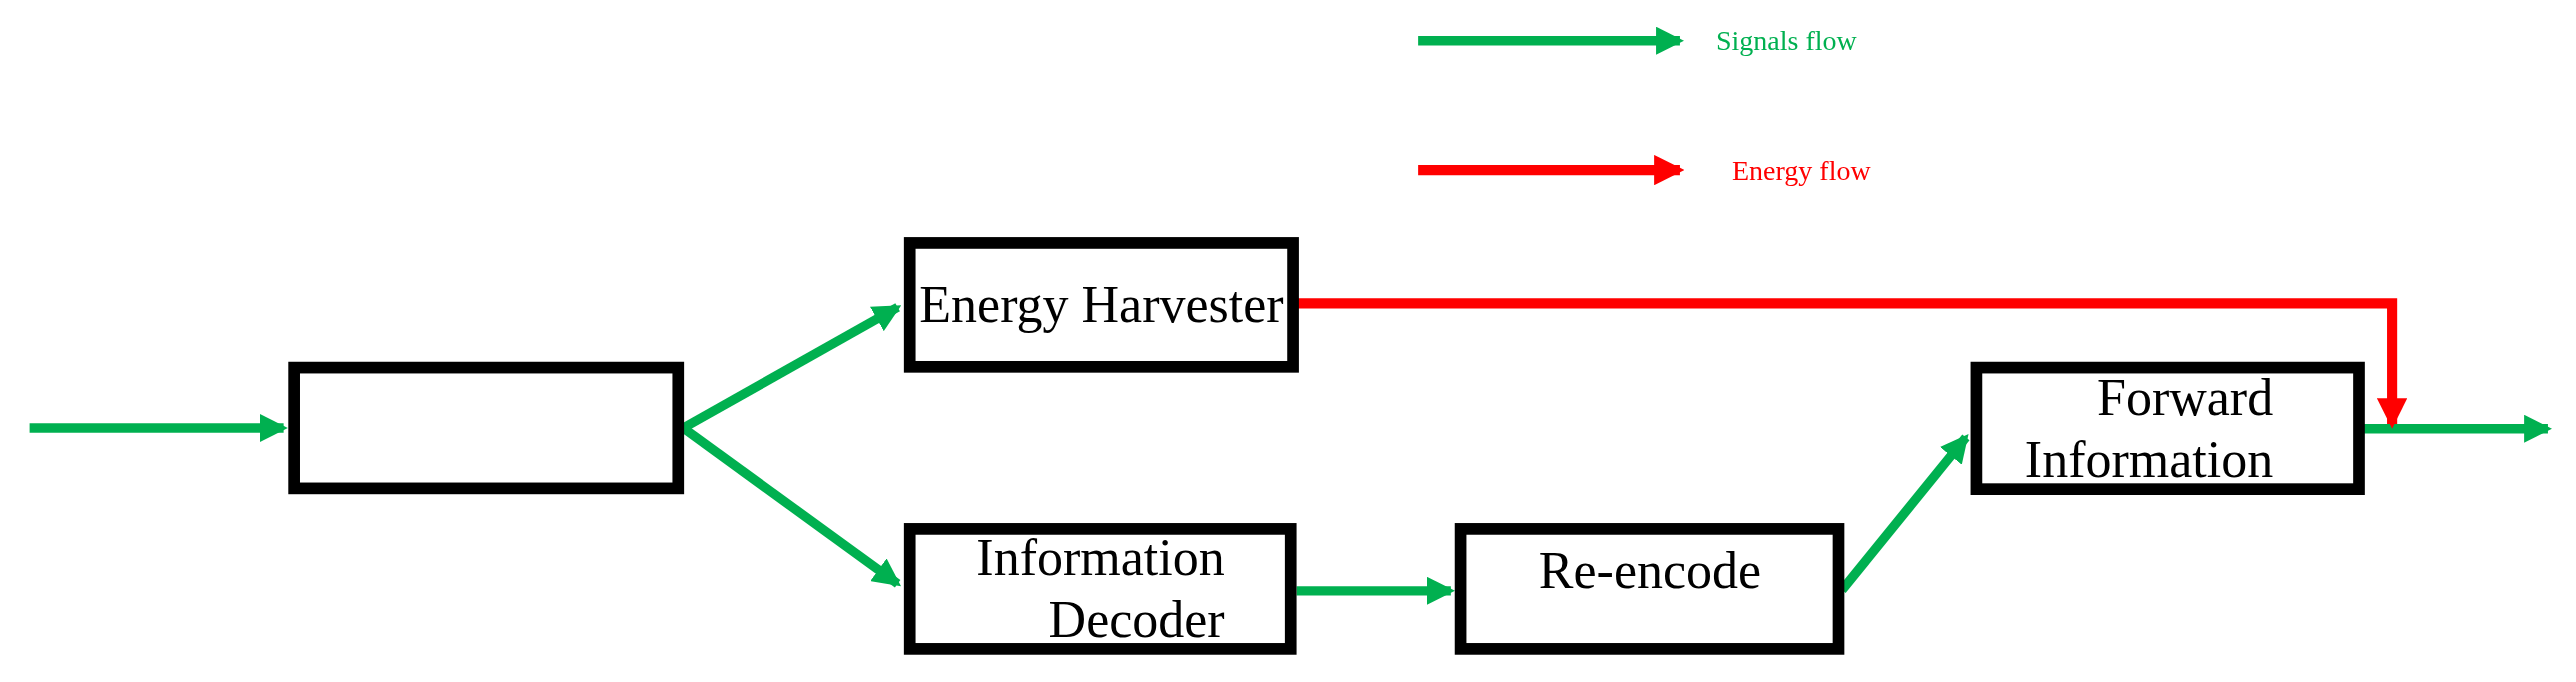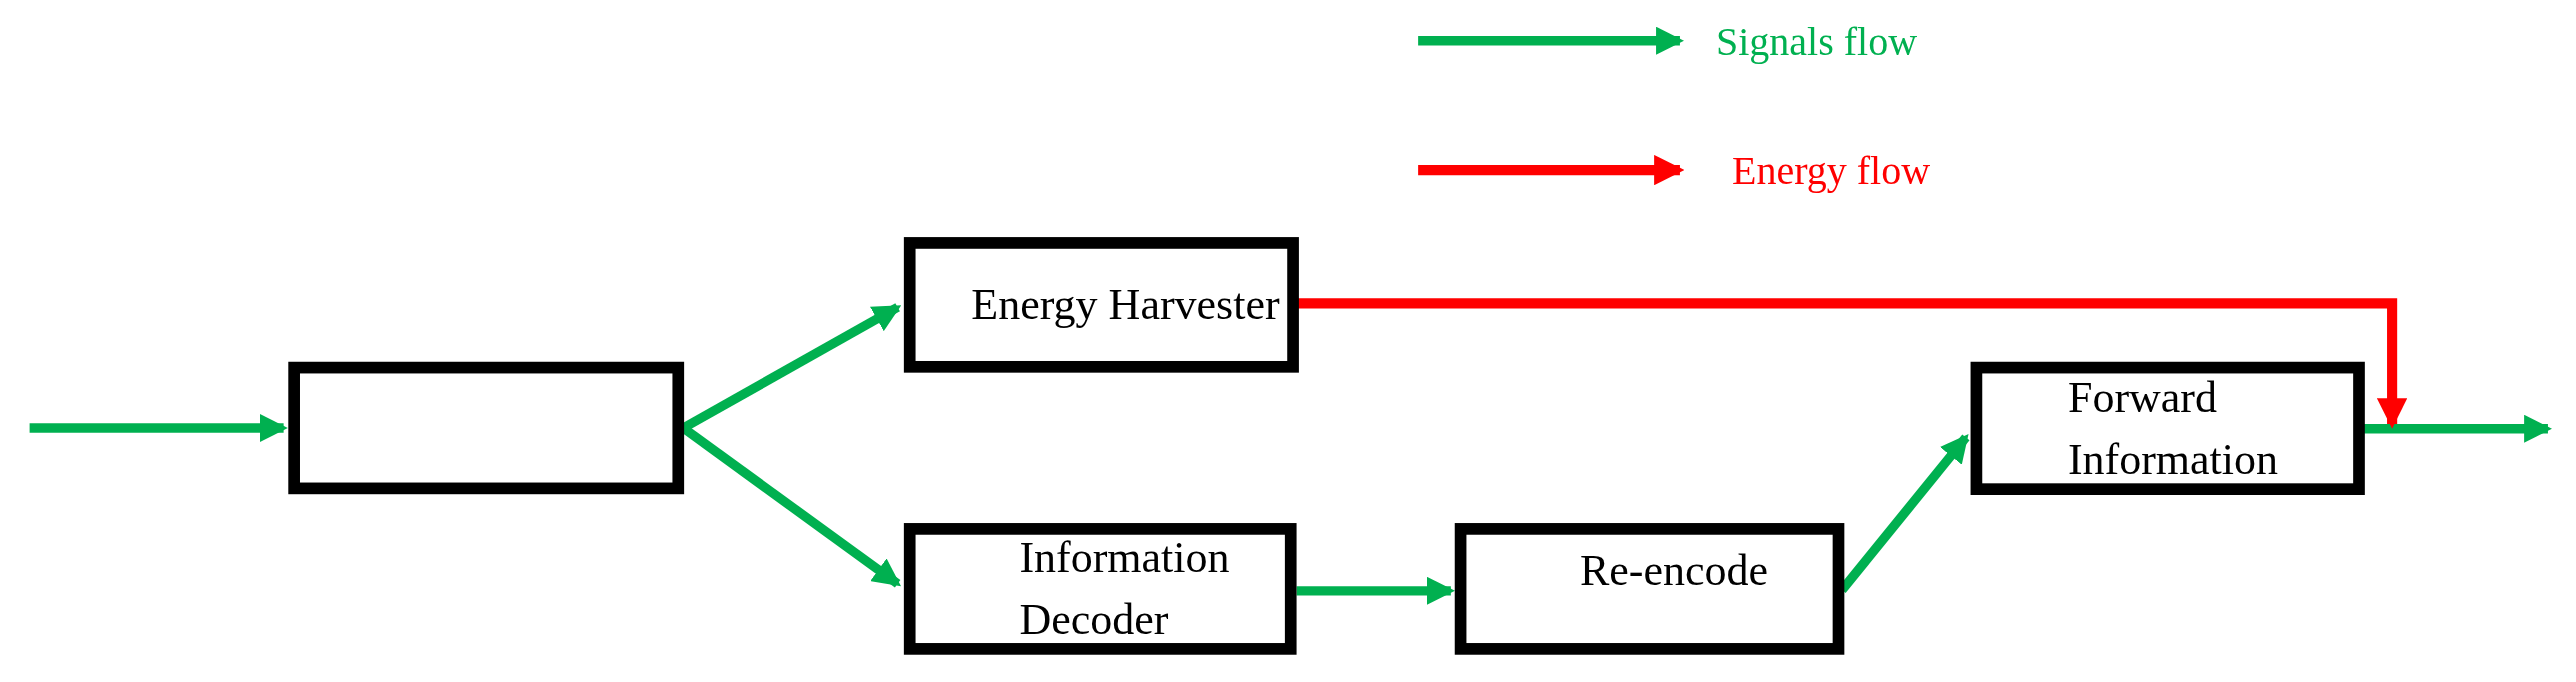--- a/index.html
+++ b/index.html
@@ -19,31 +19,30 @@
   }
   #diagram-svg{position:absolute;left:0;top:0;}
   .node-box{fill:var(--background);stroke:var(--box-border);stroke-width:15;}
   .sig-line{stroke:var(--signal);stroke-width:12;fill:none;}
   .eng-line{stroke:var(--energy);stroke-width:13;fill:none;}
   .sig-fill{fill:var(--signal);}
   .eng-fill{fill:var(--energy);}
   .node-label{
     position:absolute;
     display:flex;align-items:center;justify-content:center;
-    text-align:left;
+    text-align:right;
     color:var(--text);
-    font-size:44px;
+    font-size:52px;
     line-height:62px;
     white-space:pre-line;
-    padding-left:24px;
   }
   .legend-label{
     position:absolute;
     display:flex;align-items:center;
-    font-size:40px;
+    font-size:28px;
     height:67px;
     white-space:nowrap;
   }
   .legend-signal{color:var(--signal);}
   .legend-energy{color:var(--energy);margin-left:16px;}
 </style>
 </head>
 <body>
 
 <div id="canvas">

